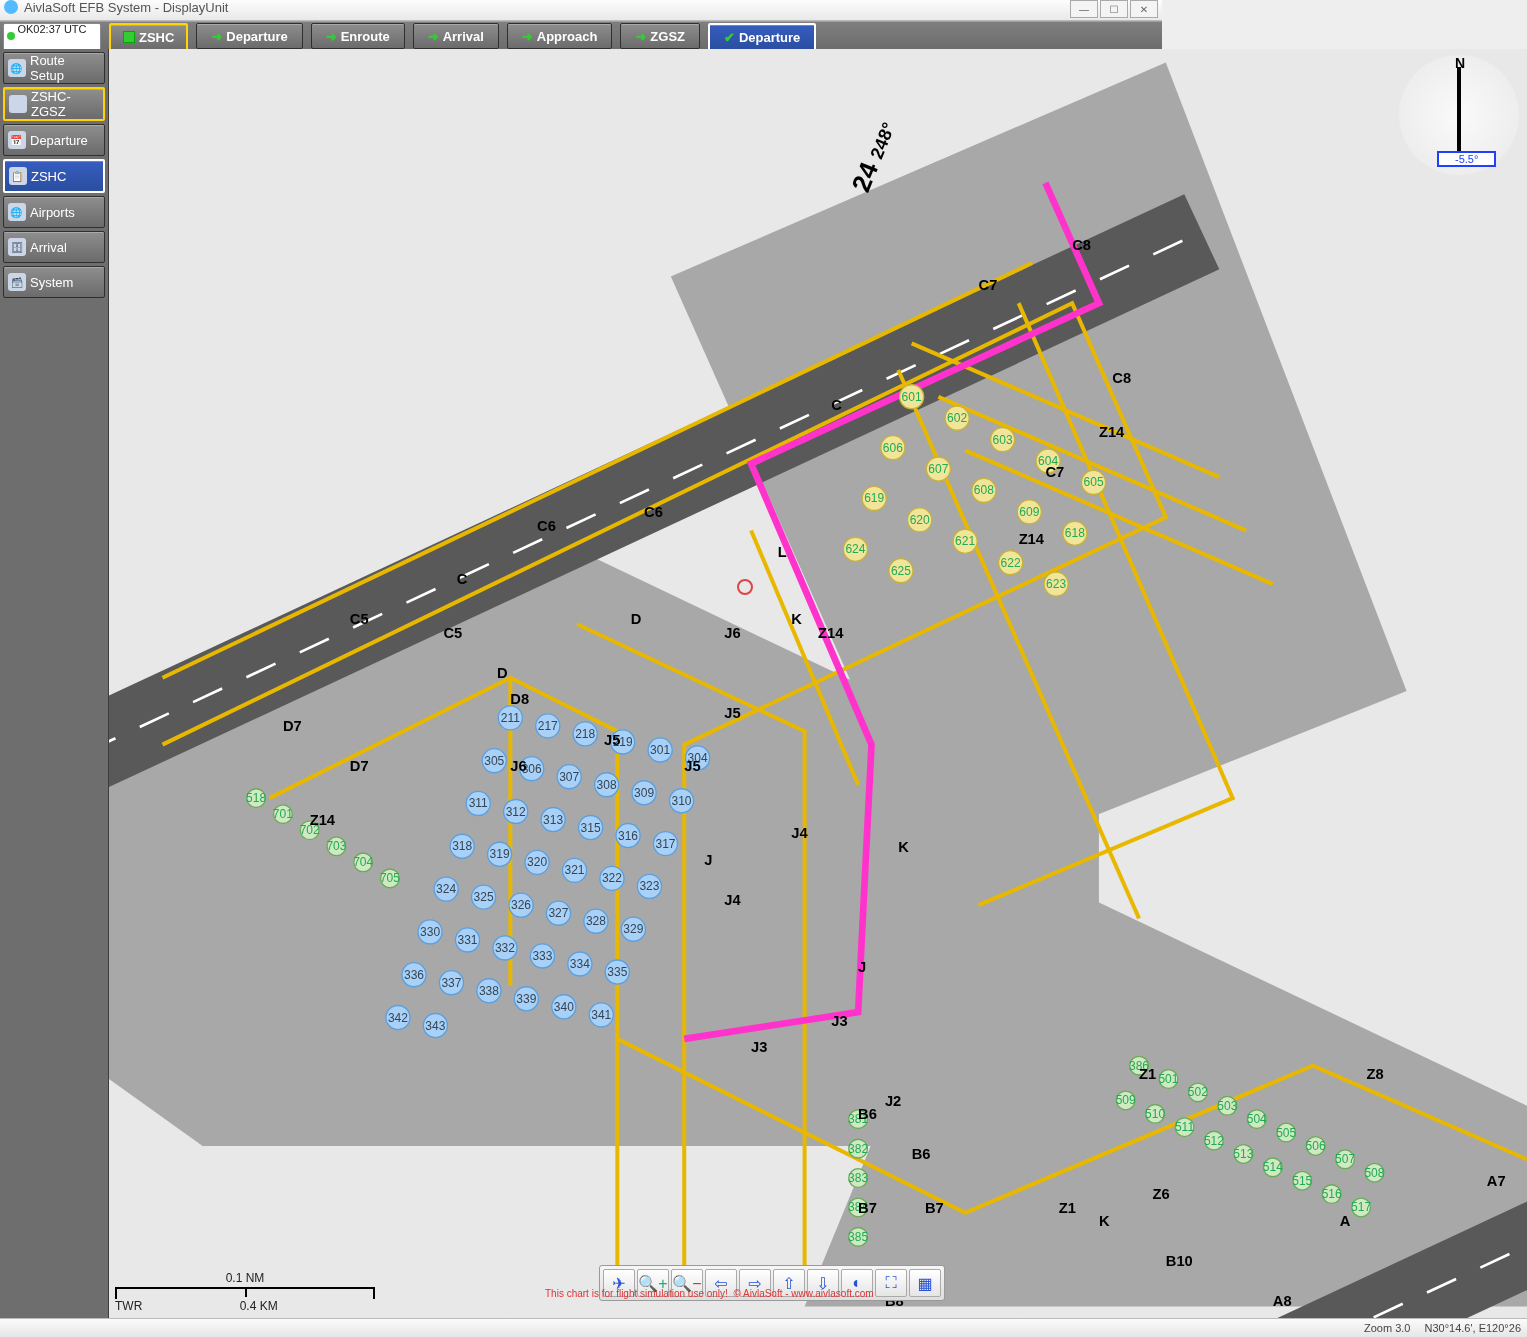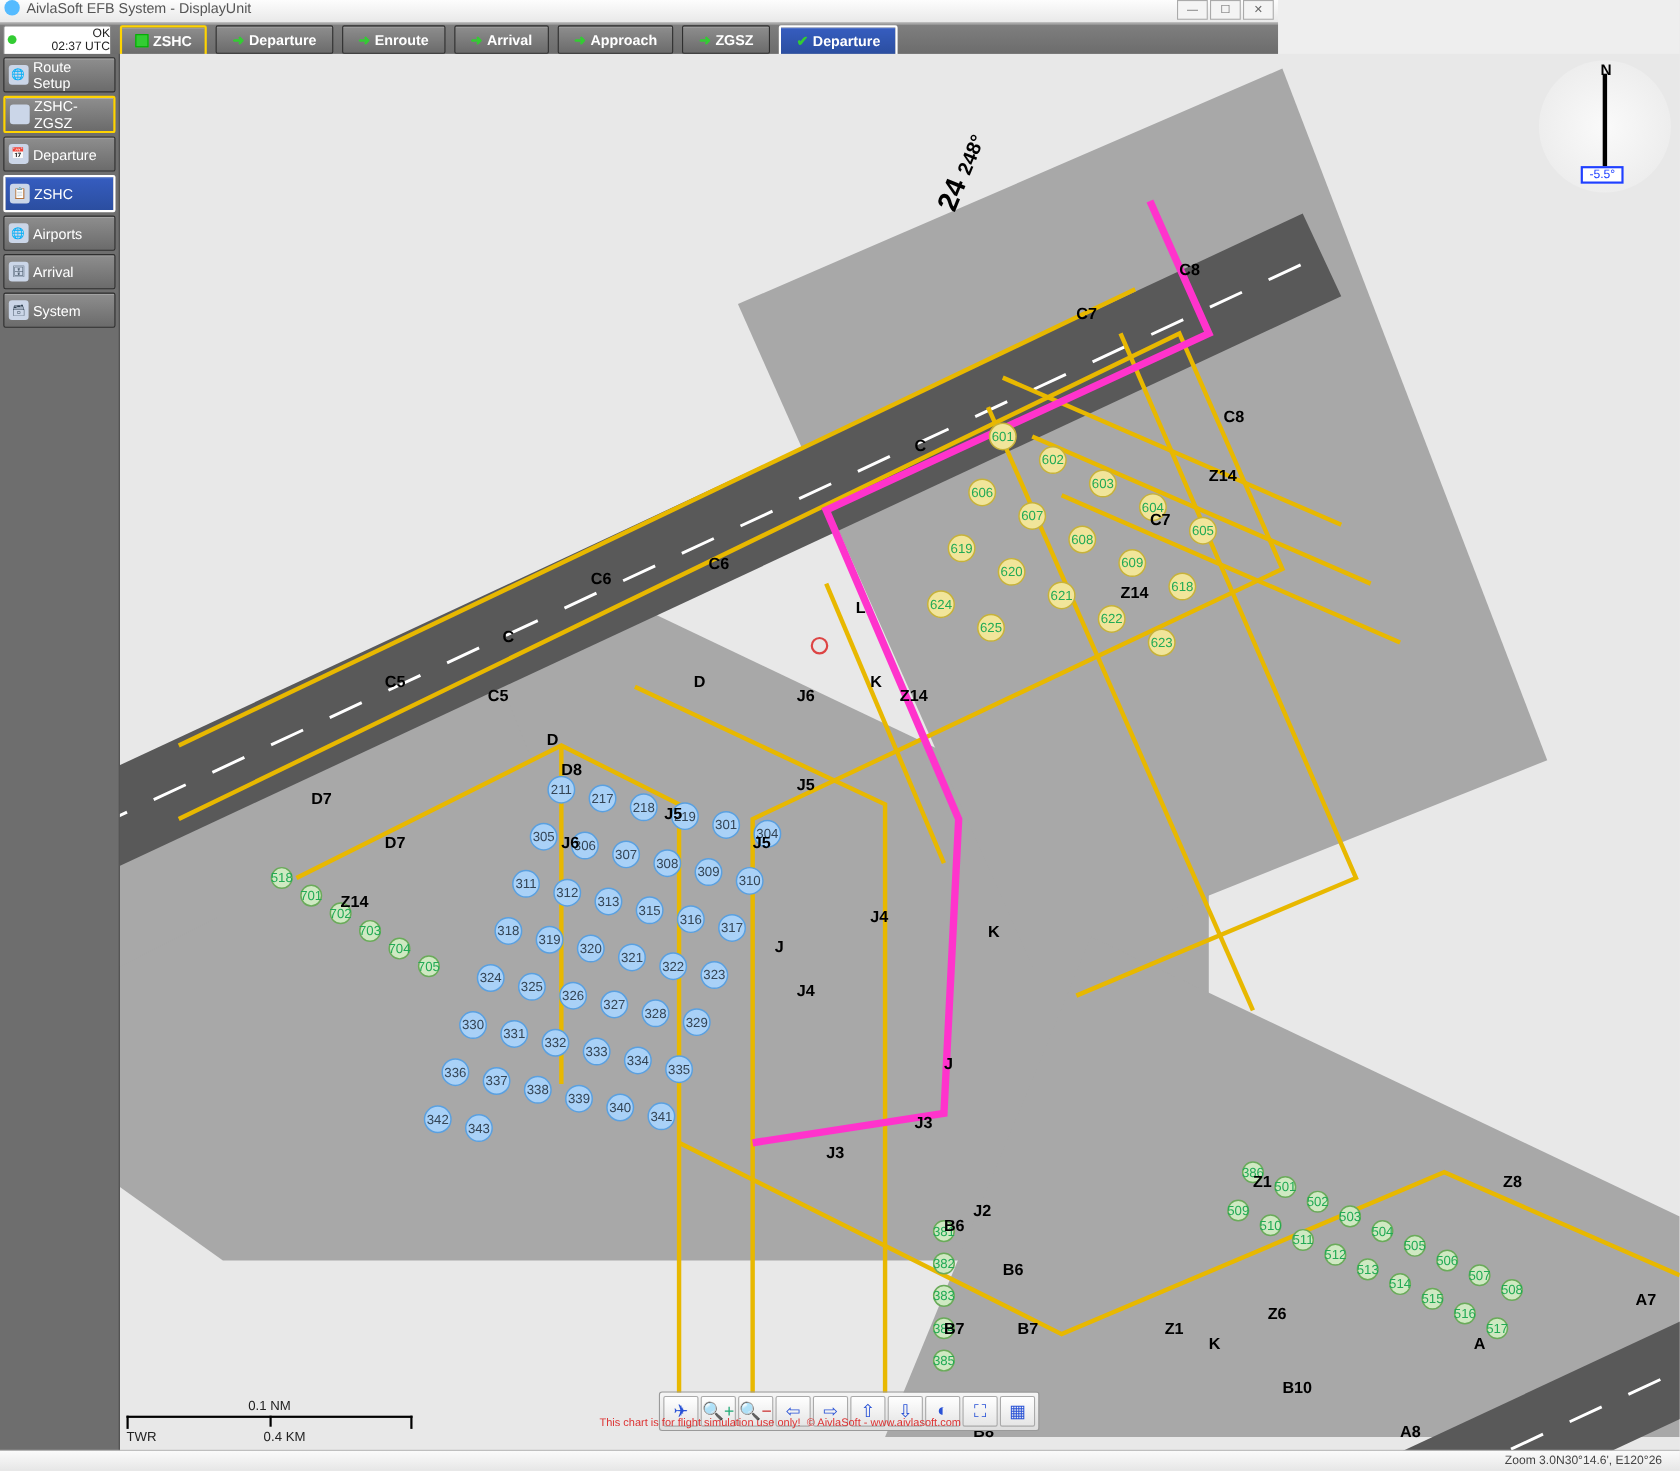--- a/index.html
+++ b/index.html
@@ -3,21 +3,21 @@
 <meta charset="utf-8">
 <style>
 html,body{margin:0;padding:0;width:1162px;height:1030px;font-family:Arial,Helvetica,sans-serif;font-size:12px;background:#eee;overflow:hidden;user-select:none}
 
 .titlebar{height:20px;background:linear-gradient(#fdfdfd,#e9e9e9);border-bottom:1px solid #bbb;display:flex;align-items:flex-start;padding:0 4px;color:#555;font-size:13px}
 .titlebar .spacer{flex:1}
 .winbtn{width:26px;height:16px;margin-left:2px;border:1px solid #aaa;background:#f4f4f4;display:flex;align-items:center;justify-content:center;font-size:10px;color:#666}
 .app-icon{width:14px;height:14px;border-radius:50%;background:#5bf;margin-right:6px}
 
 .toolbar{height:28px;background:linear-gradient(#7f7f7f,#6a6a6a);border-top:1px solid #a0a0a0;border-bottom:1px solid #3d3d3d;display:flex;align-items:center;padding:1px 3px;gap:4px}
-.status-box{width:96px;height:26px;background:#fff;border:1px solid #888;border-radius:2px;display:flex;flex-direction:column;align-items:flex-end;justify-content:center;line-height:1;font-size:11px;color:#222;position:relative}
+.status-box{width:96px;height:26px;background:#fff;border:1px solid #888;border-radius:2px;display:flex;flex-direction:row;align-items:flex-start;justify-content:center;line-height:1;font-size:11px;color:#222;position:relative}
 .status-box .led{width:8px;height:8px;border-radius:50%;background:#3c3;position:absolute;left:3px;top:8px}
 .tabbtn{height:24px;padding:0 14px;border:1px solid #2f2f2f;border-radius:2px;background:linear-gradient(#8e8e8e,#6b6b6b);color:#fff;font-size:13px;font-weight:bold;display:flex;align-items:center;gap:4px;box-shadow:inset 0 1px 0 rgba(255,255,255,.25)}
 .tabbtn .arrow{color:#3c3;font-size:13px;font-weight:bold}
 .tabbtn .sq{width:10px;height:10px;background:#3c3;border:1px solid #0a0}
 .tabbtn.active-yellow{border:2px solid #ffd400;padding:0 12px}
 .tabbtn.active-blue{background:linear-gradient(#365dc0,#2b4ea0);border:2px solid #fff}
 .tabbtn.active-blue .chk{color:#3c3;font-weight:bold}
 
 .workspace{position:absolute;top:49px;left:0;right:0;bottom:18px;display:flex}
 .sidebar{width:102px;background:#6e6e6e;border-right:1px solid #3d3d3d;display:flex;flex-direction:column;padding:3px;gap:3px}
@@ -26,21 +26,21 @@
 .sidebtn.active-blue{background:linear-gradient(#365dc0,#2b4ea0);border:2px solid #fff}
 .sidebtn .ico{width:18px;height:18px;border-radius:3px;background:#cbd6e8;flex:none;display:flex;align-items:center;justify-content:center;font-size:10px;color:#345}
 .sidebtn .lbl{flex:1;text-align:left;padding-right:2px}
 
 .chartwrap{flex:1;position:relative;background:#e8e8e8}
 .chart{position:absolute;inset:0}
 
 .compass{position:absolute;top:6px;right:8px;width:120px;height:120px;border-radius:50%;background:radial-gradient(circle at 50% 50%,#fafafa 0%,#eaeaea 90%)}
 .compass .n-arrow{position:absolute;left:58px;top:12px;width:4px;height:88px;background:#000}
 .compass .north{position:absolute;left:56px;top:0;font-weight:bold;font-size:14px}
-.compass .box{position:absolute;left:38px;top:96px;border:2px solid #2040ff;color:#2040ff;font-size:11px;padding:0 6px;background:#fff}
+.compass .box{position:absolute;left:38px;top:96px;border:2px solid #2040ff;color:#2040ff;font-size:11px;padding:0 16px;background:#fff}
 
 .rwylabel{position:absolute;font-size:26px;font-weight:bold;color:#000;transform:rotate(-68deg);left:728px;top:92px}
 .scale{position:absolute;left:6px;bottom:4px;width:260px;font-size:12px;color:#222}
 .scale .bar{height:10px;border-top:2px solid #000;border-left:2px solid #000;border-right:2px solid #000;position:relative}
 .scale .bar span{position:absolute;top:-2px;height:10px;border-left:2px solid #000}
 .scale .row{display:flex;justify-content:space-between;padding:0 0 2px}
 
 .runway{stroke:#fff;stroke-width:2;stroke-dasharray:24 20}
 .taxiline{stroke:#e8b800;stroke-width:3;fill:none}
 .taxipath{stroke:#ff33cc;stroke-width:5;fill:none}
@@ -49,21 +49,21 @@
 .standtext.b{fill:#345}
 .gate{fill:#a9d1f7;stroke:#5aa0e0}
 .gate-yel{fill:#f1e59a;stroke:#c7b23a}
 .gate-grn{fill:#cfe9c2;stroke:#6aab5a}
 
 .btb{position:absolute;left:490px;bottom:18px;height:30px;display:flex;align-items:center;background:linear-gradient(#f6f6f6,#dedede);border:1px solid #9a9a9a;border-radius:3px;padding:2px}
 .btb .b{width:30px;height:26px;border:1px solid #aaa;background:linear-gradient(#fff,#e5e5e5);margin:0 1px;border-radius:2px;display:flex;align-items:center;justify-content:center;font-size:16px;color:#2952d6}
 .btb .b.gr{color:#2a7}
 .btb .b.rd{color:#c33}
 
-.statusbar{position:absolute;left:0;right:0;bottom:0;height:18px;background:linear-gradient(#fbfbfb,#e6e6e6);border-top:1px solid #bbb;display:flex;align-items:center;font-size:11px;color:#444;padding:0 16px;}
+.statusbar{position:absolute;left:0;right:0;bottom:0;height:18px;background:linear-gradient(#fbfbfb,#e6e6e6);border-top:1px solid #bbb;display:flex;align-items:center;font-size:11px;color:#444;padding:0 6px;gap:14px}
 .statusbar .sp{flex:1}
 .disclaimer{position:absolute;left:436px;bottom:20px;font-size:10px;color:#d33}
 .aircrafticon{position:absolute;left:628px;top:530px;width:12px;height:12px;border:2px solid #d44;border-radius:50%}
 </style>
 </head>
 <body>
 
 <div class="titlebar">
   <span class="app-icon"></span>
   <span>AivlaSoft EFB System - DisplayUnit</span>

